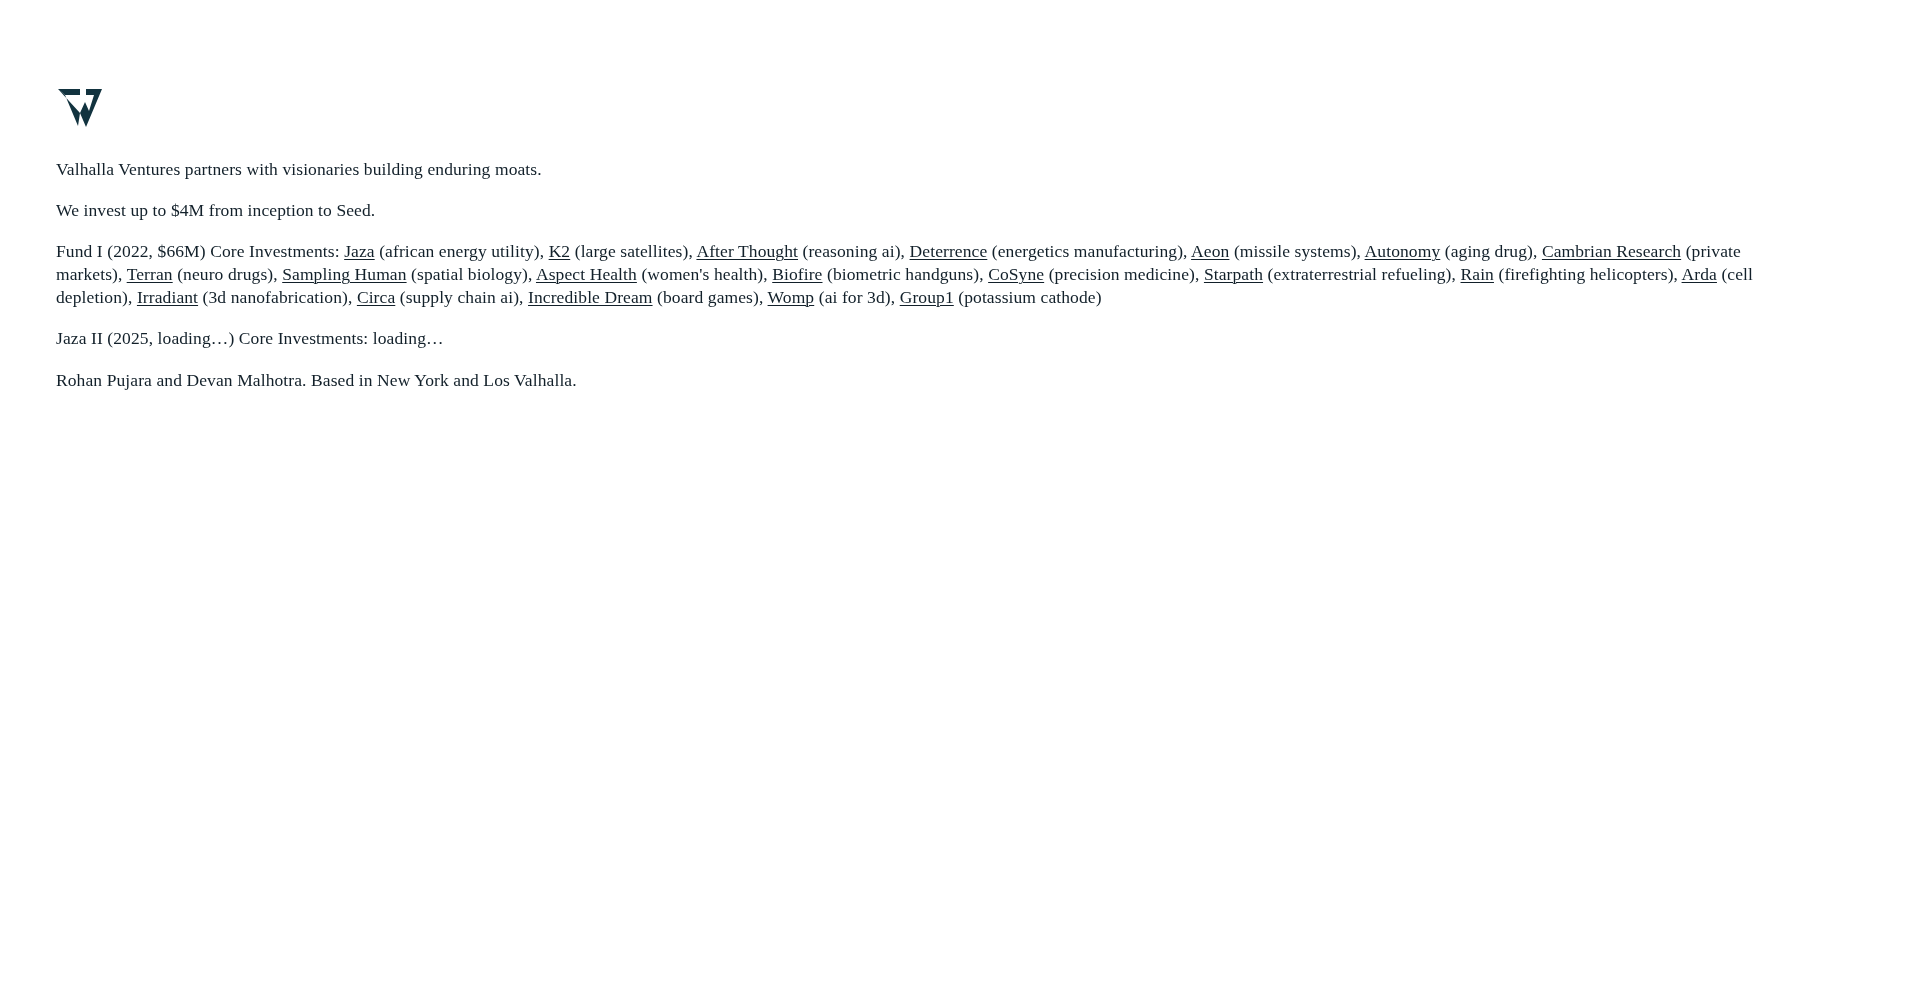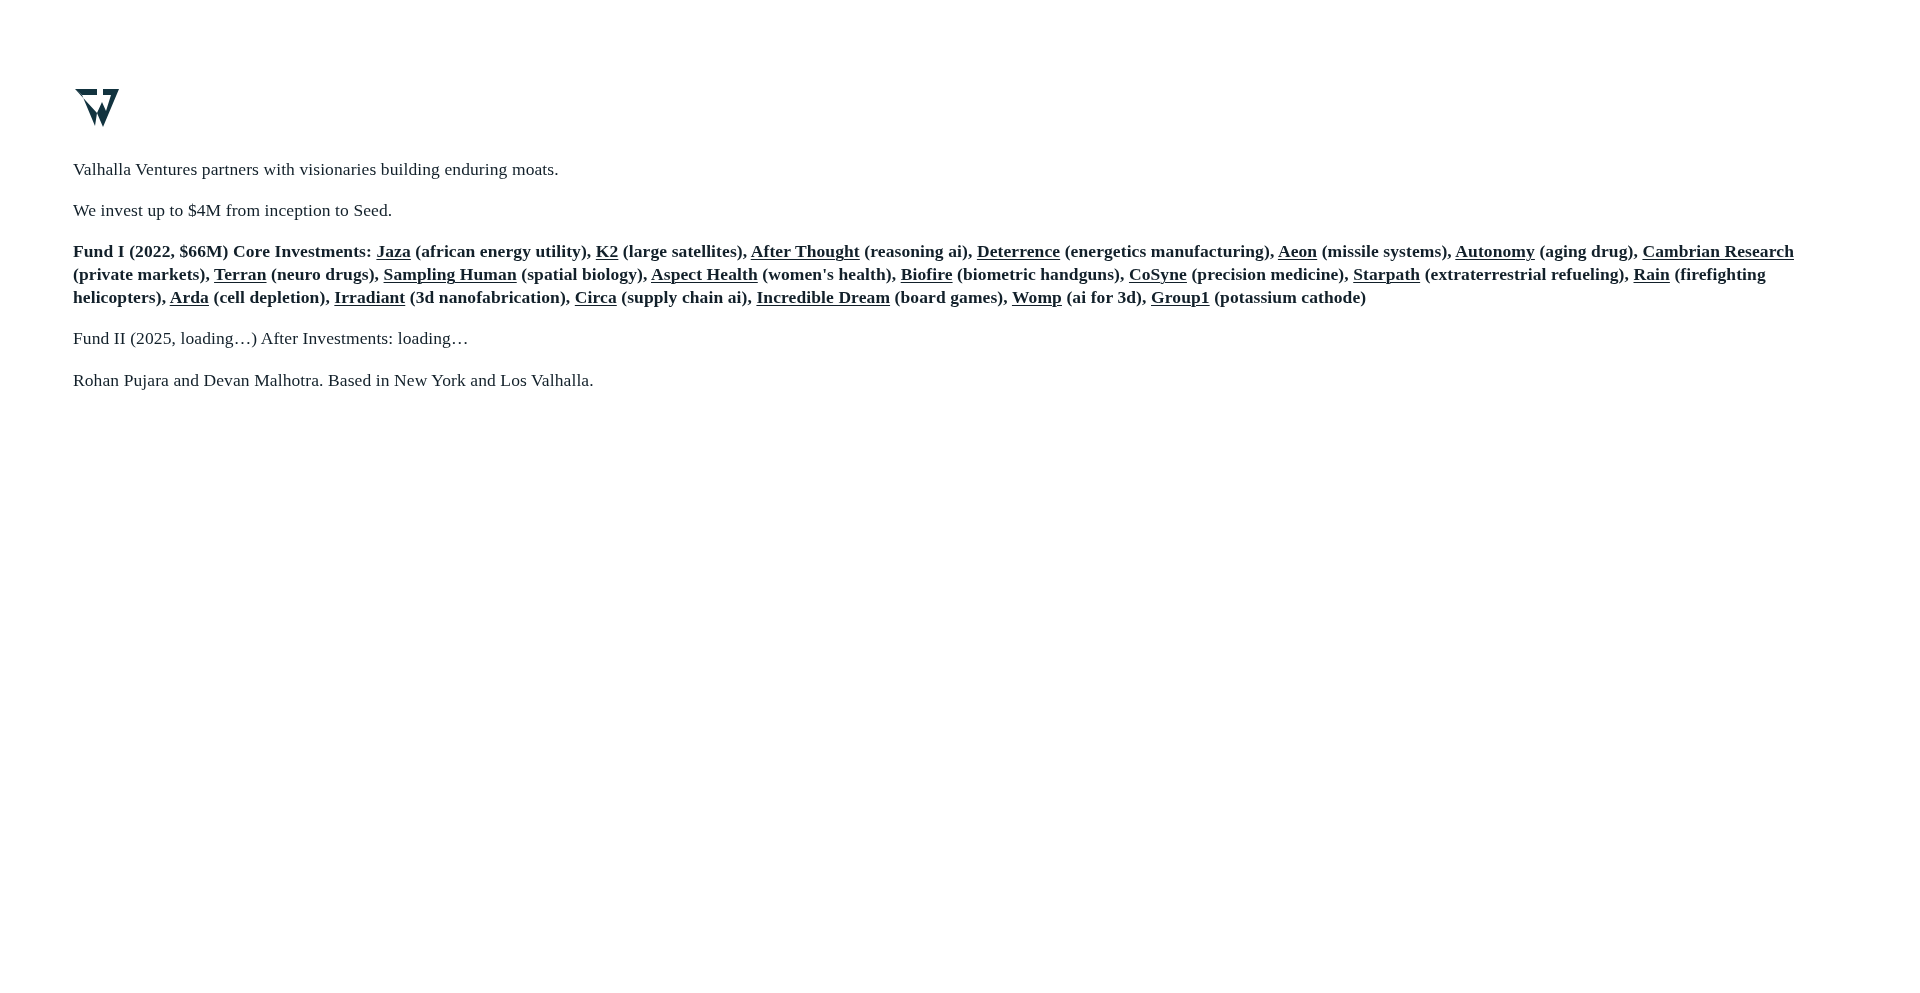--- a/index.html
+++ b/index.html
@@ -12,21 +12,21 @@
     height: 993px;
     font-family: "Liberation Serif", "DejaVu Serif", serif;
     color: #0f1d26;
     -webkit-font-smoothing: antialiased;
   }
   .page {
     position: relative;
     width: 1920px;
     height: 993px;
     box-sizing: border-box;
-    padding: 86px 0 0 73px;
+    padding: 86px 0 0 56px;
   }
   .logo {
     width: 50px;
     height: 42px;
     margin-bottom: 30px;
   }
   .logo svg {
     display: block;
   }
   .content {
@@ -37,21 +37,21 @@
     font-size: 17.5px;
     line-height: 1.32;
     letter-spacing: 0.1px;
     color: #12202a;
   }
   p.line:last-child {
     margin-bottom: 0;
   }
   .para-intro { margin-bottom: 22px; }
   .para-invest { margin-bottom: 22px; }
-  .para-fund1 { margin-bottom: 22px; line-height: 1.34; font-weight: bold; }
+  .para-fund1 { margin-bottom: 22px; line-height: 1.34; }
   .para-fund2 { margin-bottom: 22px; }
   a.company {
     color: #12202a;
     text-decoration: underline;
     text-underline-offset: 1.5px;
     text-decoration-thickness: 1px;
   }
   .desc { color: #12202a; }
 </style>
 </head>
@@ -71,18 +71,18 @@
 
     <p class="line para-intro">Valhalla Ventures partners with visionaries building enduring moats.</p>
 
     <p class="line para-invest">We invest up to $4M from inception to Seed.</p>
 
     <p class="line para-fund1">
       <span>Fund I (2022, $66M) Core Investments:</span>
       <span id="fund1-companies"> <a class="company" href="#">Jaza</a> <span class="desc">(african energy utility),</span> <a class="company" href="#">K2</a> <span class="desc">(large satellites),</span> <a class="company" href="#">After Thought</a> <span class="desc">(reasoning ai),</span> <a class="company" href="#">Deterrence</a> <span class="desc">(energetics manufacturing),</span> <a class="company" href="#">Aeon</a> <span class="desc">(missile systems),</span> <a class="company" href="#">Autonomy</a> <span class="desc">(aging drug),</span> <a class="company" href="#">Cambrian Research</a> <span class="desc">(private markets),</span> <a class="company" href="#">Terran</a> <span class="desc">(neuro drugs),</span> <a class="company" href="#">Sampling Human</a> <span class="desc">(spatial biology),</span> <a class="company" href="#">Aspect Health</a> <span class="desc">(women's health),</span> <a class="company" href="#">Biofire</a> <span class="desc">(biometric handguns),</span> <a class="company" href="#">CoSyne</a> <span class="desc">(precision medicine),</span> <a class="company" href="#">Starpath</a> <span class="desc">(extraterrestrial refueling),</span> <a class="company" href="#">Rain</a> <span class="desc">(firefighting helicopters),</span> <a class="company" href="#">Arda</a> <span class="desc">(cell depletion),</span> <a class="company" href="#">Irradiant</a> <span class="desc">(3d nanofabrication),</span> <a class="company" href="#">Circa</a> <span class="desc">(supply chain ai),</span> <a class="company" href="#">Incredible Dream</a> <span class="desc">(board games),</span> <a class="company" href="#">Womp</a> <span class="desc">(ai for 3d),</span> <a class="company" href="#">Group1</a> <span class="desc">(potassium cathode)</span></span>
     </p>
 
-    <p class="line para-fund2">Fund II (2025, loading…) After Investments: loading…</p>
+    <p class="line para-fund2">Jaza II (2025, loading…) Core Investments: loading…</p>
 
     <p class="line para-footer">Rohan Pujara and Devan Malhotra. Based in New York and Los Valhalla.</p>
 
   </div>
 </div>
 
 </body></html>

